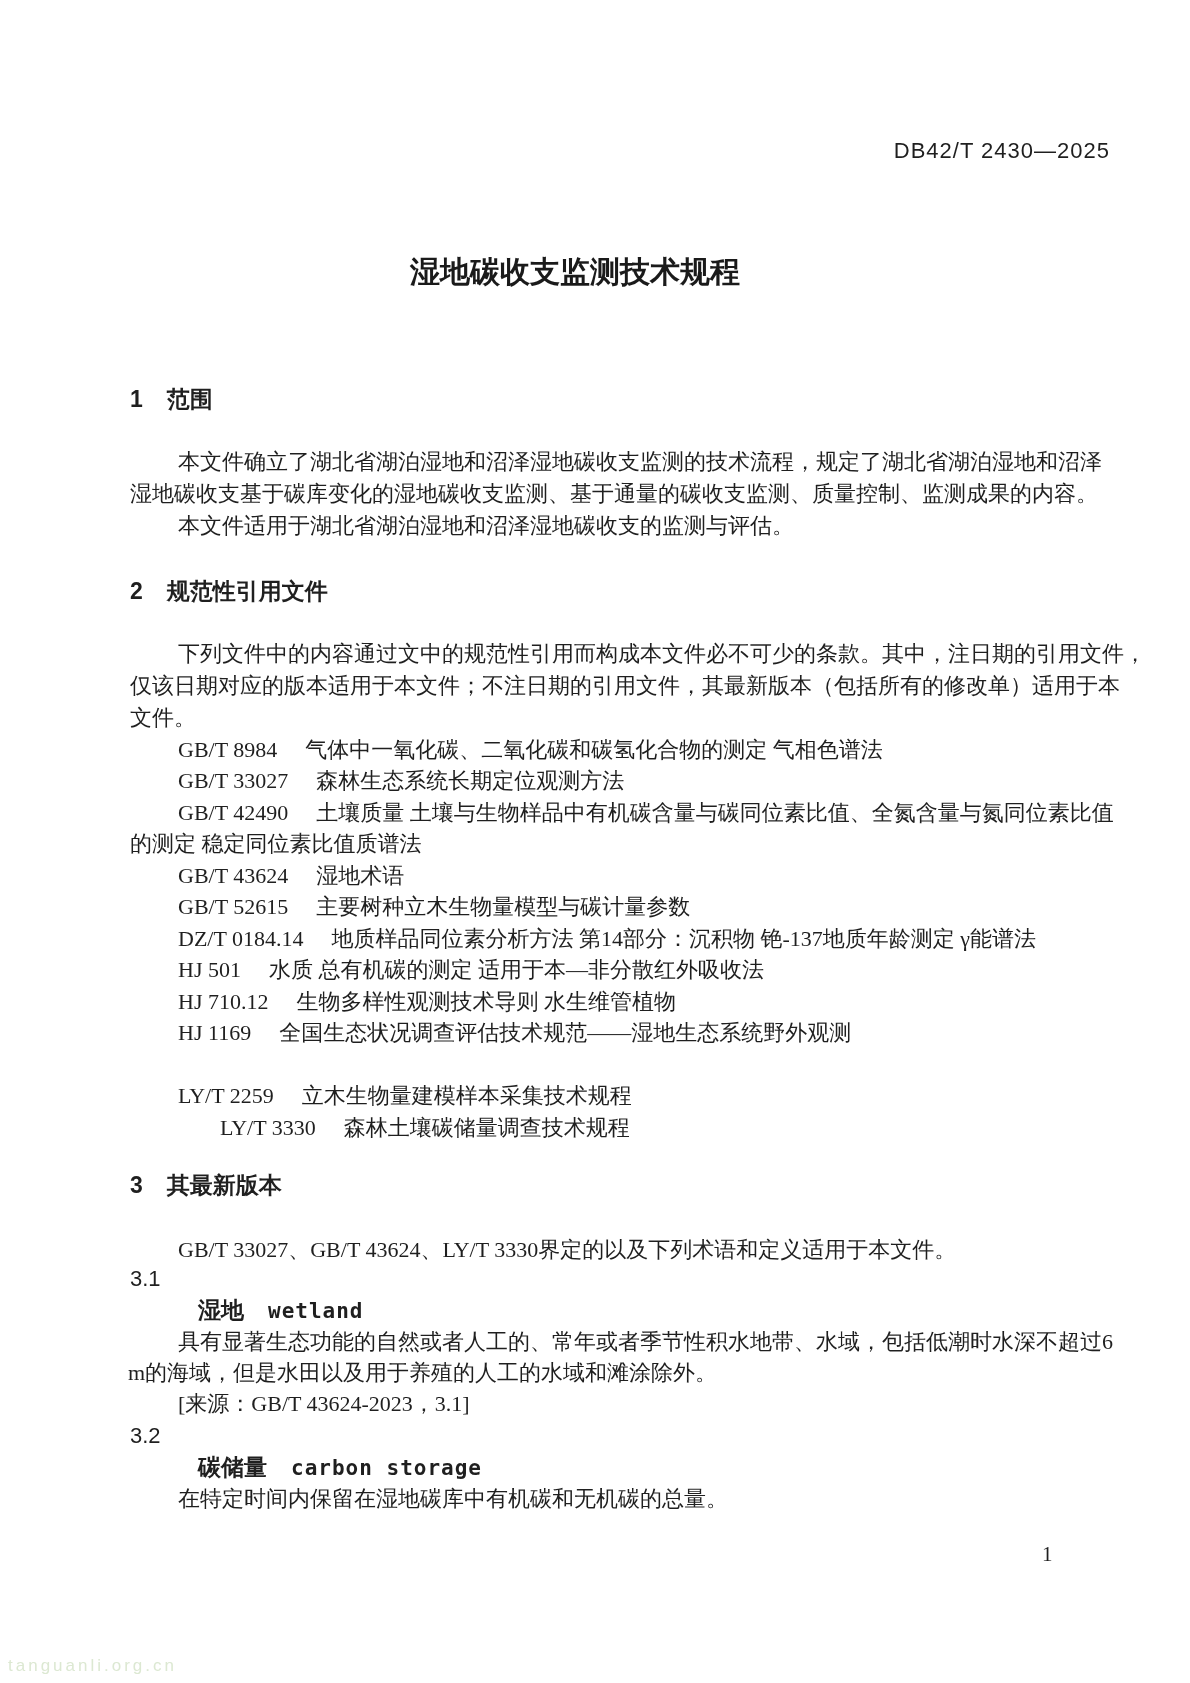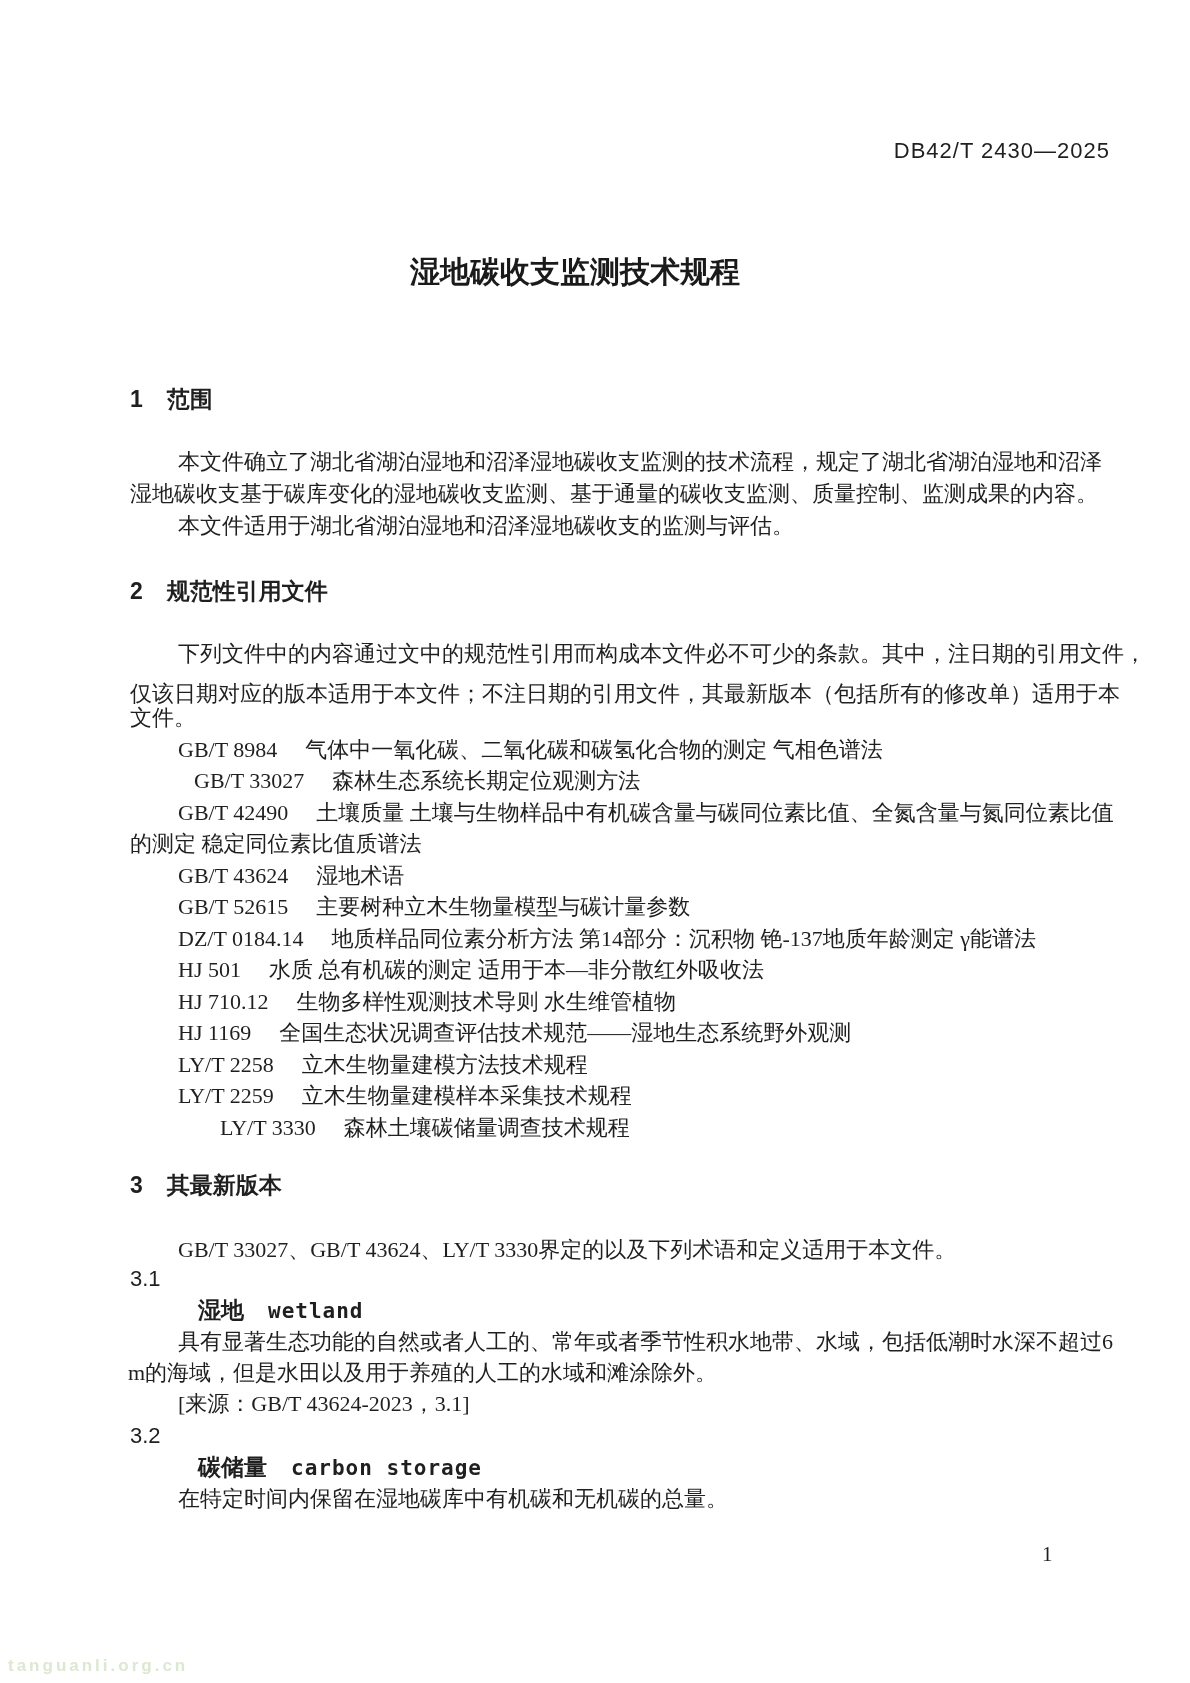--- a/index.html
+++ b/index.html
@@ -60,21 +60,21 @@
   .term-en {
     font-family: "DejaVu Sans Mono", monospace;
     font-weight: 700;
     font-size: 21px;
     letter-spacing: 1px;
   }
   .page-num { font-size: 21px; }
   .watermark {
     position: absolute;
     font-family: "Liberation Sans", "DejaVu Sans", sans-serif;
-    font-weight: 700;
+    font-weight: 400;
     font-size: 17px;
     letter-spacing: 3px;
     color: #dce8d2;
     white-space: nowrap;
   }
 </style>
 </head>
 <body>
 
 <div class="page">
@@ -89,27 +89,27 @@
 
   <div class="line" style="top:449px; left:178px;">本文件确立了湖北省湖泊湿地和沼泽湿地碳收支监测的技术流程，规定了湖北省湖泊湿地和沼泽</div>
   <div class="line" style="top:481px; left:130px;">湿地碳收支基于碳库变化的湿地碳收支监测、基于通量的碳收支监测、质量控制、监测成果的内容。</div>
   <div class="line" style="top:513px; left:178px;">本文件适用于湖北省湖泊湿地和沼泽湿地碳收支的监测与评估。</div>
 
   <div class="line heading" style="top:578px; left:130px;">
     <span class="h-num">2</span><span>规范性引用文件</span>
   </div>
 
   <div class="line" style="top:641px; left:178px;">下列文件中的内容通过文中的规范性引用而构成本文件必不可少的条款。其中，注日期的引用文件，</div>
-  <div class="line" style="top:673px; left:130px;margin-top:8px;">仅该日期对应的版本适用于本文件；不注日期的引用文件，其最新版本（包括所有的修改单）适用于本</div>
+  <div class="line" style="top:673px; left:130px;">仅该日期对应的版本适用于本文件；不注日期的引用文件，其最新版本（包括所有的修改单）适用于本</div>
   <div class="line" style="top:705px; left:130px;">文件。</div>
 
   <div class="line" style="top:737px; left:178px;">
     <span class="ref-code">GB/T 8984</span><span>气体中一氧化碳、二氧化碳和碳氢化合物的测定 气相色谱法</span>
   </div>
-  <div class="line" style="top:768px; left:178px;margin-left:16px;">
+  <div class="line" style="top:768px; left:178px;">
     <span class="ref-code">GB/T 33027</span><span>森林生态系统长期定位观测方法</span>
   </div>
   <div class="line" style="top:800px; left:178px;text-align:right;">
     <span class="ref-code">GB/T 42490</span><span>土壤质量 土壤与生物样品中有机碳含量与碳同位素比值、全氮含量与氮同位素比值</span>
   </div>
   <div class="line" style="top:831px; left:130px;">的测定 稳定同位素比值质谱法</div>
   <div class="line" style="top:863px; left:178px;">
     <span class="ref-code">GB/T 43624</span><span>湿地术语</span>
   </div>
   <div class="line" style="top:894px; left:178px;">
@@ -119,23 +119,20 @@
     <span class="ref-code">DZ/T 0184.14</span><span>地质样品同位素分析方法 第14部分：沉积物 铯-137地质年龄测定  γ能谱法</span>
   </div>
   <div class="line" style="top:957px; left:178px;">
     <span class="ref-code">HJ 501</span><span>水质 总有机碳的测定 适用于本—非分散红外吸收法</span>
   </div>
   <div class="line" style="top:989px; left:178px;">
     <span class="ref-code">HJ 710.12</span><span>生物多样性观测技术导则 水生维管植物</span>
   </div>
   <div class="line" style="top:1020px; left:178px;">
     <span class="ref-code">HJ 1169</span><span>全国生态状况调查评估技术规范——湿地生态系统野外观测</span>
-  </div>
-  <div class="line" style="top:1052px; left:178px;">
-    <span class="ref-code">LY/T 2258</span><span>立木生物量建模方法技术规程</span>
   </div>
   <div class="line" style="top:1083px; left:178px;">
     <span class="ref-code">LY/T 2259</span><span>立木生物量建模样本采集技术规程</span>
   </div>
   <div class="line" style="top:1115px; left:178px;margin-left:42px;">
     <span class="ref-code">LY/T 3330</span><span>森林土壤碳储量调查技术规程</span>
   </div>
 
   <div class="line heading" style="top:1172px; left:130px;">
     <span class="h-num">3</span><span>其最新版本</span>

